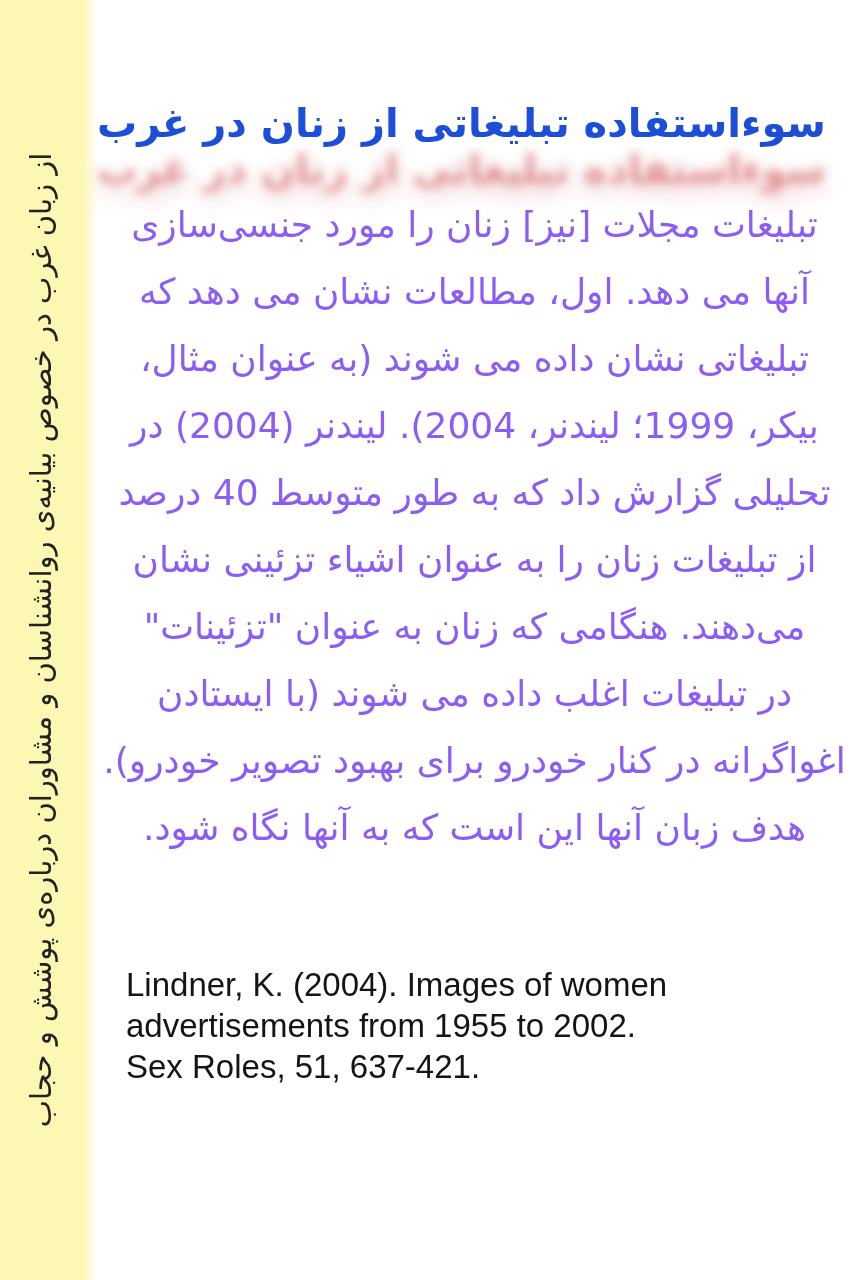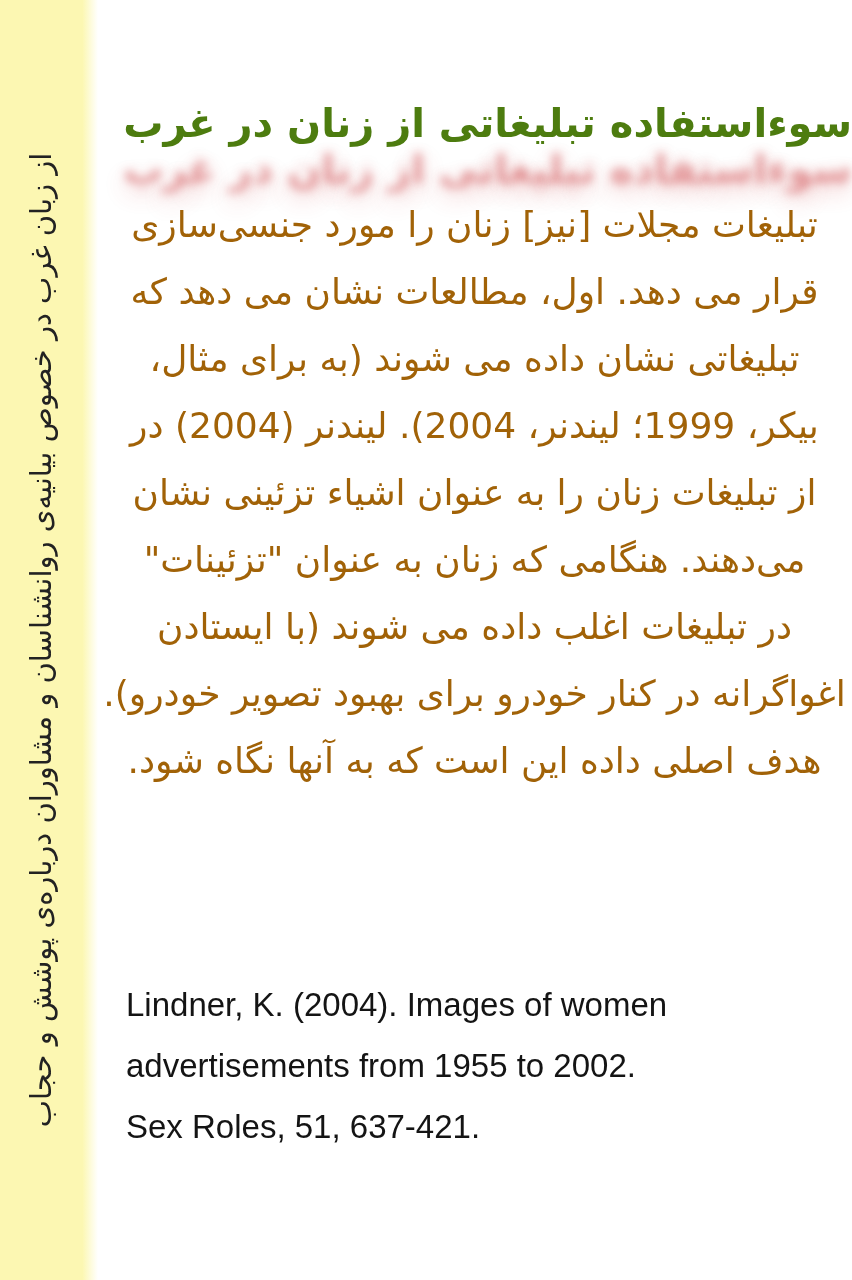--- a/index.html
+++ b/index.html
@@ -37,76 +37,77 @@
   .main {
     position:absolute; left:97px; top:0;
     width:755px; height:1280px;
   }
 
   .title {
     margin:0;
     position:absolute; top:95px; left:0;
     width:100%;
     line-height:56px;
-    text-align:right;
+    text-align:left;
     direction:rtl;
     white-space:nowrap;
     font-size:40px;
     font-weight:bold;
-    color:#4d7c0f;
+    color:#1d4ed8;
     text-shadow:
       0 46px 10px rgba(204,58,62,0.50),
       0 54px 22px rgba(204,58,62,0.30);
   }
 
   .body-paragraph {
     position:absolute; top:191px; left:0;
     width:100%;
     direction:rtl;
-    color:#a16207;
+    color:#8b5cf6;
   }
   .body-line {
     height:67px; line-height:67px;
     text-align:center;
     white-space:nowrap;
     font-size:36px;
   }
 
   .citation {
     position:absolute; top:964px; left:29px;
     font-family:"Liberation Sans", sans-serif;
     font-size:33px;
     line-height:41px;
     color:#141414;
   }
-  .citation-line { white-space:nowrap;margin-top:20px; }
+  .citation-line { white-space:nowrap; }
 </style>
 </head>
 <body>
 
 <div class="page">
 
   <div class="sidebar">
     <div class="sidebar-text">از زبان غرب در خصوص بیانیه‌ی روانشناسان و مشاوران درباره‌ی پوشش و حجاب</div>
   </div>
 
   <div class="main">
 
     <h1 class="title">سوءاستفاده تبلیغاتی از زنان در غرب</h1>
 
     <div class="body-paragraph">
       <div class="body-line">تبلیغات مجلات [نیز] زنان را مورد جنسی‌سازی</div>
-      <div class="body-line">قرار می دهد. اول، مطالعات نشان می دهد که</div>
-      <div class="body-line">تبلیغاتی نشان داده می شوند (به برای مثال،</div>
+      <div class="body-line">آنها می دهد. اول، مطالعات نشان می دهد که</div>
+      <div class="body-line">تبلیغاتی نشان داده می شوند (به عنوان مثال،</div>
       <div class="body-line">بیکر، 1999؛ لیندنر، 2004). لیندنر (2004) در</div>
+      <div class="body-line">تحلیلی گزارش داد که به طور متوسط  40 درصد</div>
       <div class="body-line">از تبلیغات زنان را به عنوان اشیاء تزئینی نشان</div>
       <div class="body-line">می‌دهند. هنگامی که زنان به عنوان "تزئینات"</div>
       <div class="body-line">در تبلیغات اغلب داده می شوند (با ایستادن</div>
       <div class="body-line">اغواگرانه در کنار خودرو برای بهبود تصویر خودرو).</div>
-      <div class="body-line">هدف اصلی داده این است که به آنها نگاه شود.</div>
+      <div class="body-line">هدف زبان آنها این است که به آنها نگاه شود.</div>
     </div>
 
     <div class="citation">
       <div class="citation-line">Lindner, K. (2004). Images of women</div>
       <div class="citation-line">advertisements from 1955 to 2002.</div>
       <div class="citation-line">Sex Roles, 51, 637-421.</div>
     </div>
 
   </div>
 </div>

